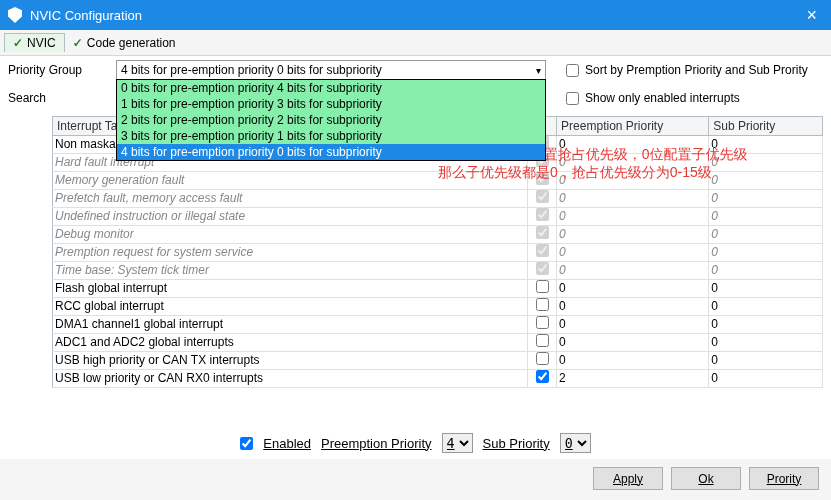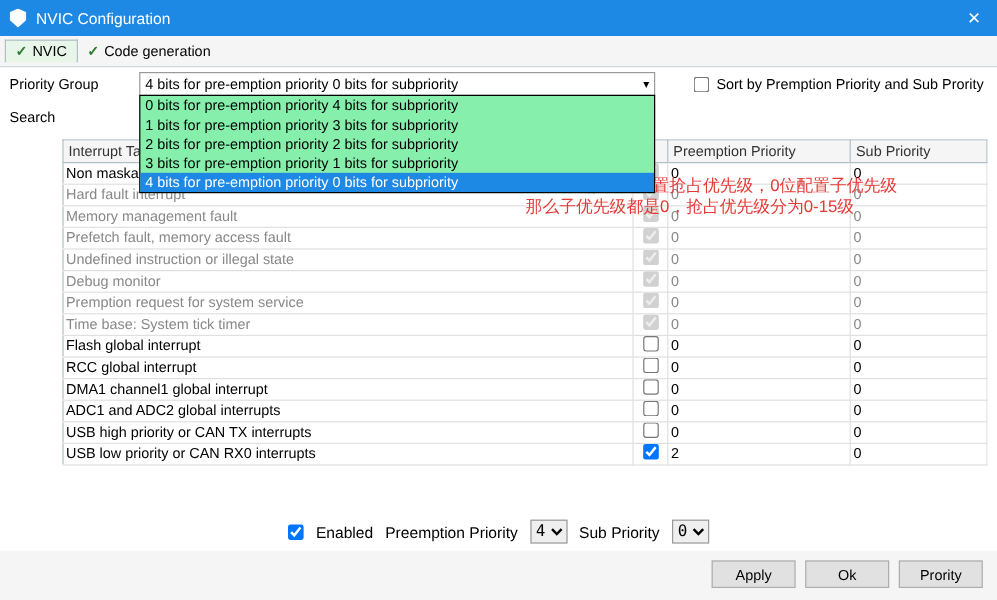--- a/index.html
+++ b/index.html
@@ -13,36 +13,36 @@
 .tabs .tab.active { background: #e8f5e9; border: 1px solid #b0bec5; border-bottom: none; }
 .chk { color: #2e7d32; font-weight: bold; }
 .row { display: flex; align-items: center; padding: 4px 8px; gap: 8px; font-family: monospace; font-size: 12px; }
 .lbl { width: 100px; }
 .dropdown-wrap { position: relative; flex: 0 0 430px; }
 .dropdown { border: 1px solid #999; width: 100%; height: 20px; display: flex; align-items: center; padding: 0 4px; background: #fff; cursor: pointer; }
 .dropdown .arrow { margin-left: auto; font-size: 10px; }
 .ddlist { position: absolute; top: 19px; left: 0; right: 0; background: #86efac; border: 1px solid #000; z-index: 20; }
 .ddlist .opt { padding: 1px 4px; color: #000; }
 .ddlist .opt.sel { background: #1e88e5; color: #fff; }
-.right-opts { display: flex; flex-direction: column; gap: 4px; margin-left: 24px; }
+.right-opts { display: flex; flex-direction: column; gap: 4px; margin-left: 12px; }
 .right-opts label { display: flex; align-items: center; gap: 6px; white-space: nowrap; }
 input[type=checkbox] { width: 13px; height: 13px; }
 .table-wrap { flex: 1; overflow: hidden; position: relative; margin: 4px 8px; padding-left: 44px; }
 .table { border: 1px solid #b0bec5; width: 100%; border-collapse: collapse; font-family: monospace; font-size: 12px; }
 .table th { background: #f5f5f5; border: 1px solid #b0bec5; padding: 2px 4px; text-align: left; font-weight: normal; color: #333; }
 .table td { border-right: 1px solid #e0e0e0; border-bottom: 1px solid #e0e0e0; padding: 0 2px; height: 15px; line-height: 15px; white-space: nowrap; overflow: hidden; }
 .col-name { width: 500px; }
 .col-en { width: 30px; text-align: center; }
 .col-pp { width: 160px; }
 .col-sp { width: 120px; }
-.grey { color: #888; }
+.grey { color: #888; font-style: italic; }
 .note { position: absolute; top: 30px; left: 430px; color: #e53935; font-size: 14px; z-index: 5; }
-.footer-controls { display: flex; justify-content: center; align-items: center; gap: 10px; padding: 6px; font-family: monospace; font-size: 13px; }
+.footer-controls { display: flex; justify-content: center; align-items: center; gap: 10px; padding: 6px; font-family: monospace; font-size: 13px; text-decoration: underline; }
 .footer-controls select { border: 1px solid #999; height: 20px; font-family: monospace; }
-.buttons { display: flex; justify-content: flex-end; gap: 8px; padding: 8px 12px 10px; background: #f5f5f5; }
+.buttons { display: flex; justify-content: flex-end; gap: 8px; padding: 8px 12px 10px; background: #f5f5f5; text-decoration: underline; }
 .buttons button { min-width: 70px; height: 23px; border: 1px solid #adadad; background: #e1e1e1; cursor: pointer; font-size: 12px; }
 .search-inp { flex: 0 0 430px; height: 20px; border: 1px solid #cfd8dc; padding: 0 4px; font-family: monospace; }
 </style>
 </head>
 <body>
 
 <div class="window">
   <div class="titlebar">
     <div class="shield"></div>
     <span>NVIC Configuration</span>
@@ -79,20 +79,26 @@
       <label>
         <input type="checkbox" style="">
         <span>Sort by Premption Priority and Sub Prority</span>
       </label>
     </div>
   </div>
 
   <div class="row">
     <span class="lbl">Search</span>
     <input class="search-inp" value="" style="">
+    <div class="right-opts">
+      <label>
+        <input type="checkbox" style="">
+        <span>Show only enabled interrupts</span>
+      </label>
+    </div>
   </div>
 
   <div class="table-wrap">
     <table class="table">
       <thead>
         <tr>
           <th class="col-name">Interrupt Table</th>
           <th class="col-en"></th>
           <th class="col-pp">Preemption Priority</th>
           <th class="col-sp">Sub Priority</th>
@@ -105,21 +111,21 @@
             <td class="col-pp ">0</td>
             <td class="col-sp ">0</td>
           </tr>
           <tr>
             <td class="col-name grey">Hard fault interrupt</td>
             <td class="col-en"><input type="checkbox" checked="" disabled="" style=""></td>
             <td class="col-pp grey">0</td>
             <td class="col-sp grey">0</td>
           </tr>
           <tr>
-            <td class="col-name grey">Memory management fault</td>
+            <td class="col-name grey">Memory generation fault</td>
             <td class="col-en"><input type="checkbox" checked="" disabled="" style=""></td>
             <td class="col-pp grey">0</td>
             <td class="col-sp grey">0</td>
           </tr>
           <tr>
             <td class="col-name grey">Prefetch fault, memory access fault</td>
             <td class="col-en"><input type="checkbox" checked="" disabled="" style=""></td>
             <td class="col-pp grey">0</td>
             <td class="col-sp grey">0</td>
           </tr>

